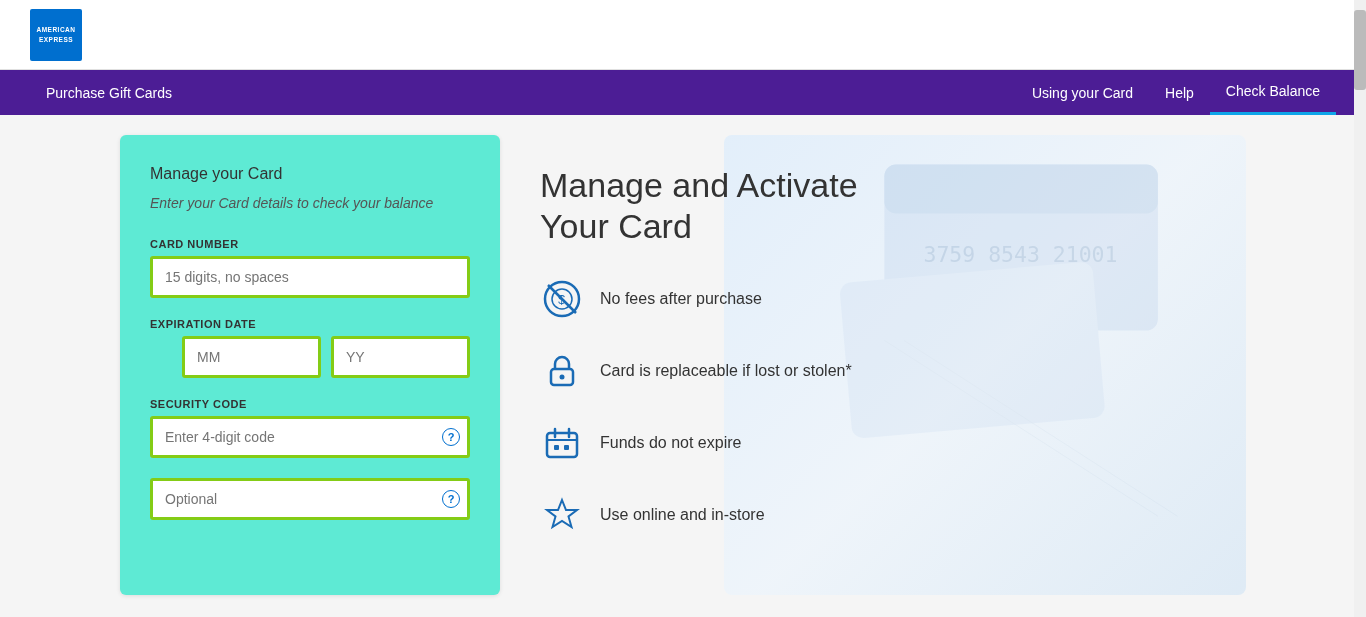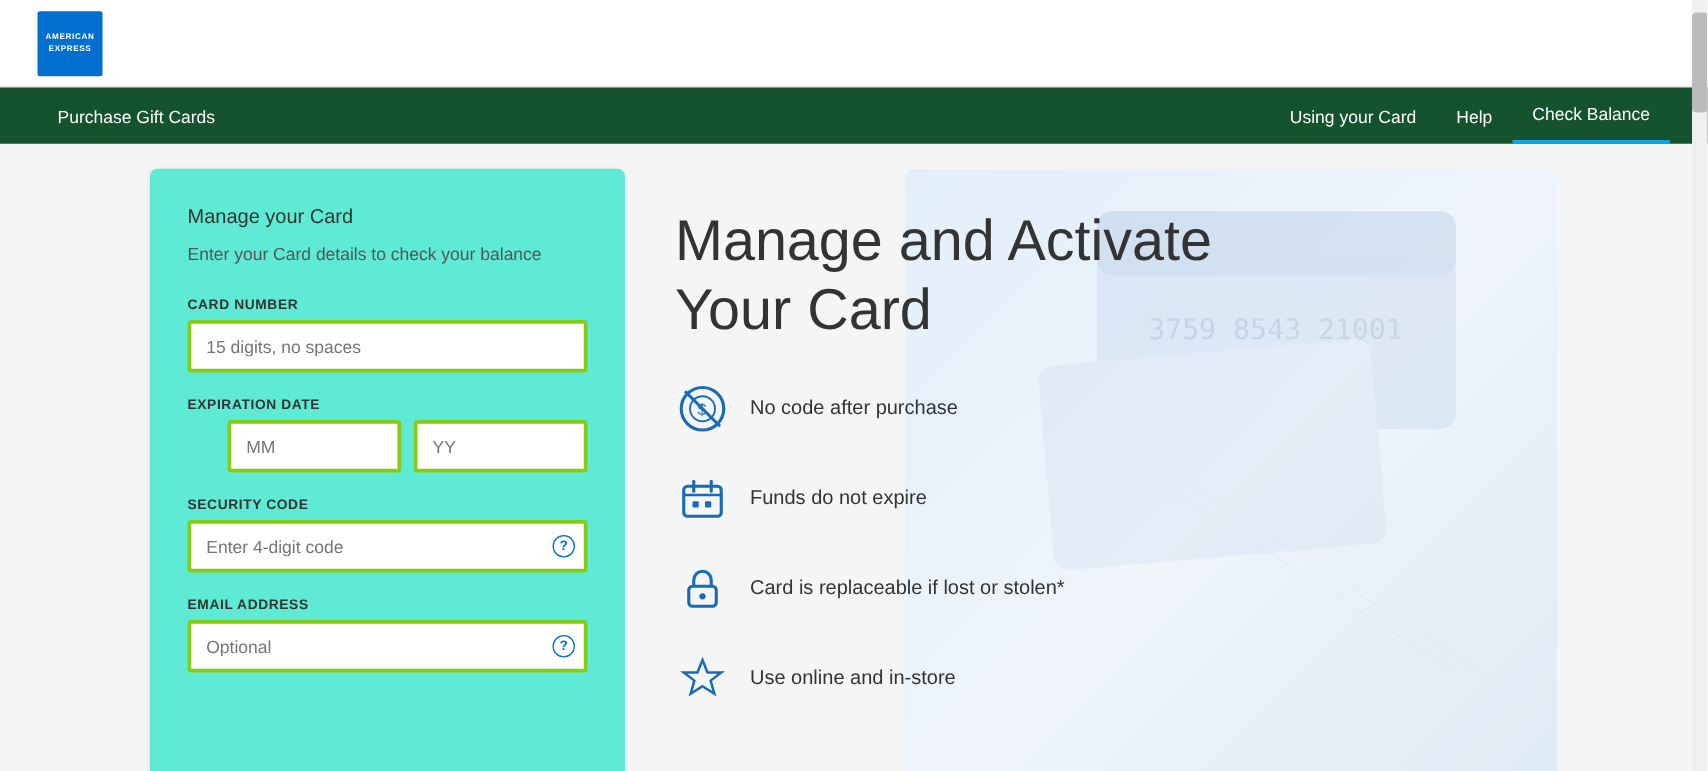--- a/index.html
+++ b/index.html
@@ -32,21 +32,21 @@
       color: #fff;
       font-size: 6.5px;
       font-weight: bold;
       letter-spacing: 0.5px;
       line-height: 1.4;
       text-align: center;
     }
 
     
     .nav {
-      background: #14532d;
+      background: #4c1d95;
       display: flex;
       align-items: center;
       padding: 0 30px;
       height: 45px;
       justify-content: space-between;
     }
     .nav-left {
       flex: 1;
     }
     .nav-item {
@@ -90,20 +90,21 @@
       font-size: 16px;
       color: #333;
       margin-bottom: 10px;
       font-weight: normal;
     }
     .form-subtitle {
       font-size: 14px;
       color: #555;
       margin-bottom: 24px;
       line-height: 1.5;
+      font-style: italic;
     }
     .field-label {
       font-size: 11px;
       font-weight: bold;
       color: #333;
       letter-spacing: 0.5px;
       margin-bottom: 6px;
       display: block;
     }
     .field-group {
@@ -165,21 +166,21 @@
       width: 70%;
       background: linear-gradient(135deg, #d0e8ff 0%, #e8f4ff 50%, #c8e0f5 100%);
       border-radius: 8px;
       opacity: 0.5;
     }
     .info-content {
       position: relative;
       z-index: 1;
     }
     .info-title {
-      font-size: 46px;
+      font-size: 34px;
       color: #333;
       font-weight: 300;
       line-height: 1.2;
       margin-bottom: 30px;
     }
     .feature-item {
       display: flex;
       align-items: center;
       gap: 16px;
       margin-bottom: 28px;
@@ -261,21 +262,20 @@
 
     <div class="field-group">
       <label class="field-label">SECURITY CODE</label>
       <div class="input-with-icon">
         <input class="input-field" type="text" placeholder="Enter 4-digit code" style="">
         <div class="info-icon">?</div>
       </div>
     </div>
 
     <div class="field-group">
-      <label class="field-label">EMAIL ADDRESS</label>
       <div class="input-with-icon">
         <input class="input-field" type="text" placeholder="Optional" style="">
         <div class="info-icon">?</div>
       </div>
     </div>
   </div>
 
   <div class="info-panel">
     <div class="info-bg"></div>
 
@@ -301,51 +301,51 @@
 
       <div class="feature-item">
         <div class="feature-icon">
           <svg width="40" height="40" viewBox="0 0 40 40" xmlns="http://www.w3.org/2000/svg">
             <circle cx="20" cy="20" r="17" stroke="#1a6bb5" stroke-width="2.5" fill="none"></circle>
             <circle cx="20" cy="20" r="10" stroke="#1a6bb5" stroke-width="1.5" fill="none"></circle>
             <text x="16" y="25" font-size="13" fill="#1a6bb5" font-family="sans-serif">$</text>
             <line x1="6" y1="6" x2="34" y2="34" stroke="#1a6bb5" stroke-width="2.5"></line>
           </svg>
         </div>
-        <span class="feature-text">No code after purchase</span>
+        <span class="feature-text">No fees after purchase</span>
+      </div>
+
+      <div class="feature-item">
+        <div class="feature-icon">
+          <svg width="40" height="40" viewBox="0 0 40 40" xmlns="http://www.w3.org/2000/svg">
+            <rect x="9" y="18" width="22" height="16" rx="3" stroke="#1a6bb5" stroke-width="2.5" fill="none"></rect>
+            <path d="M13 18 v-5 a7 7 0 0 1 14 0 v5" stroke="#1a6bb5" stroke-width="2.5" fill="none"></path>
+            <circle cx="20" cy="26" r="2.5" fill="#1a6bb5"></circle>
+          </svg>
+        </div>
+        <span class="feature-text">Card is replaceable if lost or stolen*</span>
       </div>
 
       <div class="feature-item">
         <div class="feature-icon">
           <svg width="40" height="40" viewBox="0 0 40 40" xmlns="http://www.w3.org/2000/svg">
             <rect x="5" y="10" width="30" height="24" rx="3" stroke="#1a6bb5" stroke-width="2.5" fill="none"></rect>
             <line x1="5" y1="17" x2="35" y2="17" stroke="#1a6bb5" stroke-width="2"></line>
             <line x1="13" y1="6" x2="13" y2="14" stroke="#1a6bb5" stroke-width="2.5" stroke-linecap="round"></line>
             <line x1="27" y1="6" x2="27" y2="14" stroke="#1a6bb5" stroke-width="2.5" stroke-linecap="round"></line>
             <rect x="12" y="22" width="5" height="5" rx="1" fill="#1a6bb5"></rect>
             <rect x="22" y="22" width="5" height="5" rx="1" fill="#1a6bb5"></rect>
           </svg>
         </div>
         <span class="feature-text">Funds do not expire</span>
       </div>
 
       <div class="feature-item">
         <div class="feature-icon">
           <svg width="40" height="40" viewBox="0 0 40 40" xmlns="http://www.w3.org/2000/svg">
-            <rect x="9" y="18" width="22" height="16" rx="3" stroke="#1a6bb5" stroke-width="2.5" fill="none"></rect>
-            <path d="M13 18 v-5 a7 7 0 0 1 14 0 v5" stroke="#1a6bb5" stroke-width="2.5" fill="none"></path>
-            <circle cx="20" cy="26" r="2.5" fill="#1a6bb5"></circle>
-          </svg>
-        </div>
-        <span class="feature-text">Card is replaceable if lost or stolen*</span>
-      </div>
-
-      <div class="feature-item">
-        <div class="feature-icon">
-          <svg width="40" height="40" viewBox="0 0 40 40" xmlns="http://www.w3.org/2000/svg">
             <polygon points="20,5 24,15 35,15 26.5,21.5 29.5,32 20,26 10.5,32 13.5,21.5 5,15 16,15" stroke="#1a6bb5" stroke-width="2" fill="none"></polygon>
           </svg>
         </div>
         <span class="feature-text">Use online and in-store</span>
       </div>
     </div>
   </div>
 </div>
 
 <div class="scrollbar">

